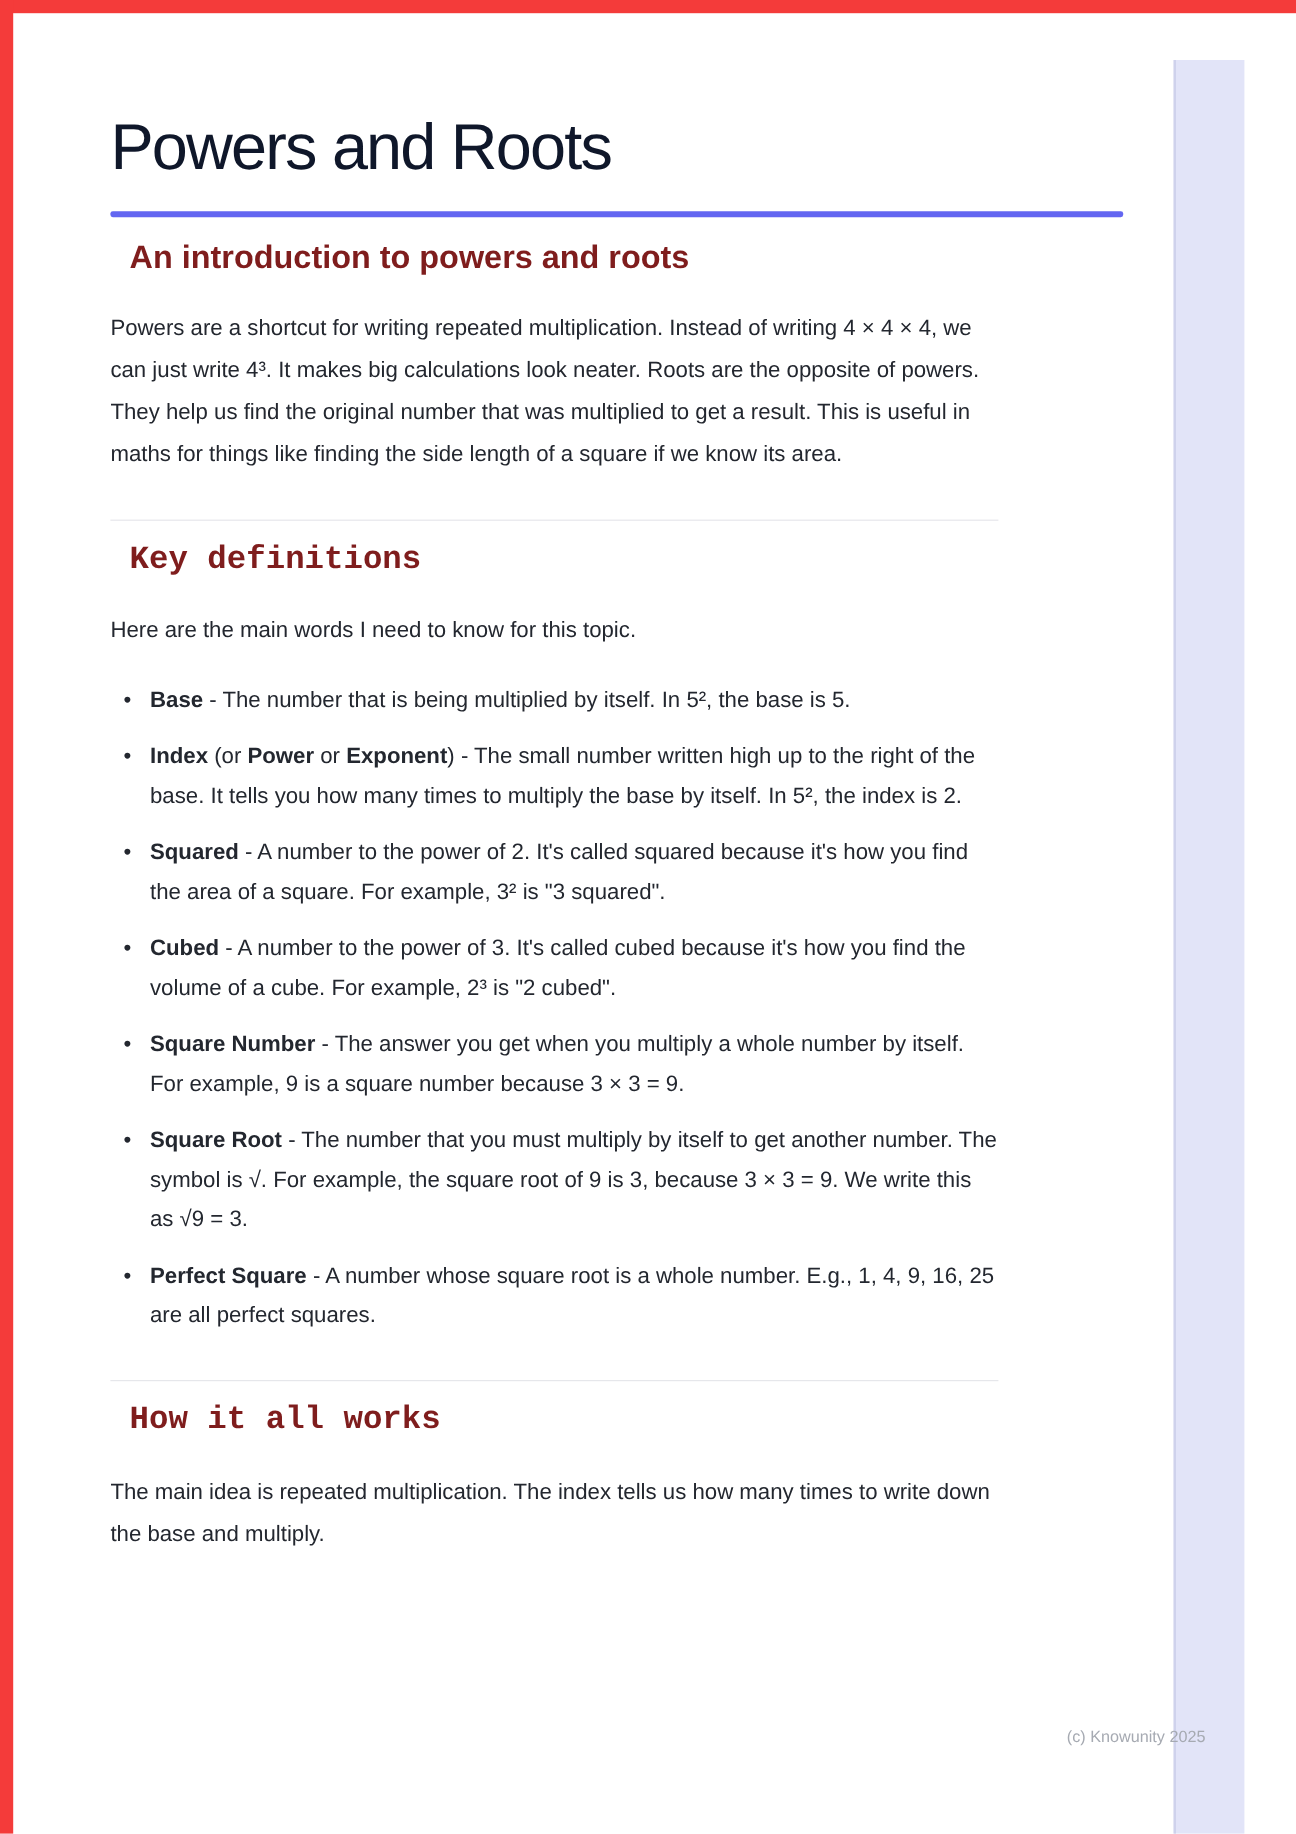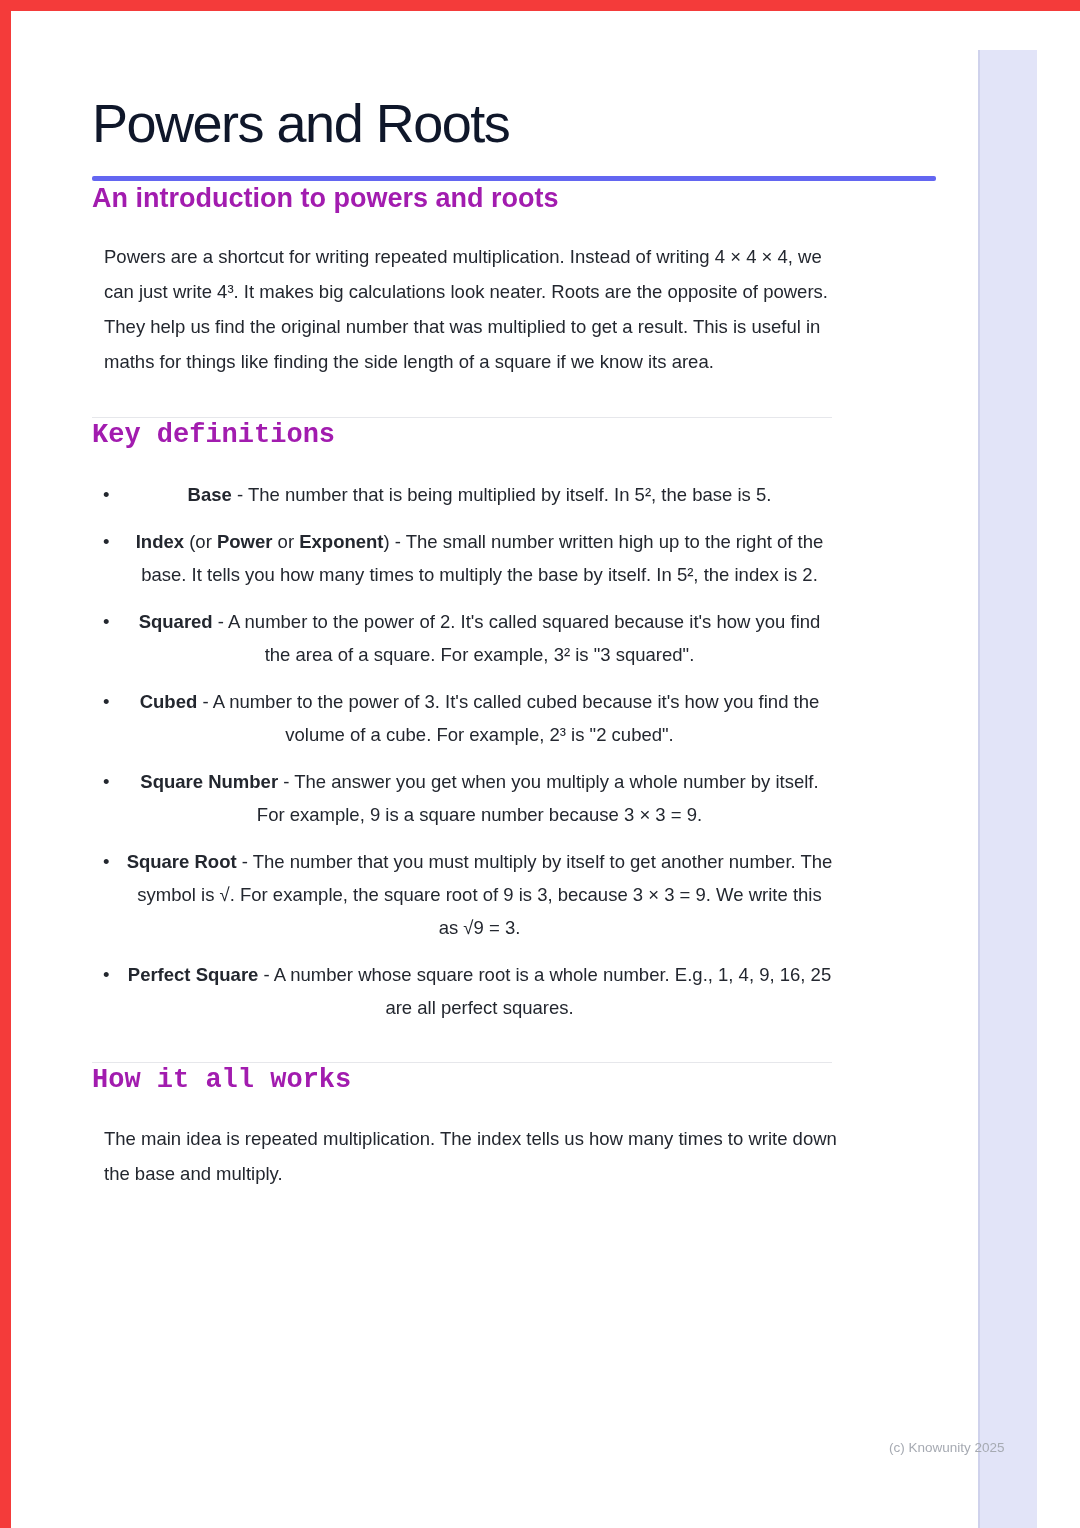--- a/index.html
+++ b/index.html
@@ -27,45 +27,45 @@
 
   h1.page-title {
     margin: 95px 0 0 0;
     font-size: 54px; line-height: 56px;
     font-weight: 400; letter-spacing: -1.5px;
     color: #0f172a;
   }
   .title-rule { width: 844px; height: 5px; background: #6366f1; margin-top: 25px; border-radius: 2px; }
 
   h2.section-heading {
-    margin: 0; font-weight: bold;
+    margin: 16px; font-weight: bold;
     font-size: 27px; line-height: 34px;
-    color: #a21caf;
+    color: #7f1d1d;
   }
   .mt-intro   { margin-top: 48px; }
   .mt-section { margin-top: 36px; font-family: Liberation Mono, monospace; }
 
   h3.subsection-heading {
     margin: 42px 0 0 0; font-weight: bold;
     font-size: 23px; line-height: 30px;
     color: #7e89f7;
   }
 
   p.body-text {
-    width: 740px; margin: 24px 0 0 12px;
+    width: 740px; margin: 24px 0 0 0;
     font-size: 18.5px; line-height: 35px;
   }
   p.lead-text {
     width: 740px; margin: 26px 0 0 0;
     font-size: 18.5px; line-height: 30px;
   }
 
   .divider { width: 740px; height: 1px; background: #e6e7eb; margin-top: 38px; }
 
-  ul.defs-list { list-style: none; margin: 26px 0 0 0; padding: 0; width: 742px; text-align: center; }
+  ul.defs-list { list-style: none; margin: 26px 0 0 0; padding: 0; width: 742px; }
   ul.defs-list li {
     position: relative; padding-left: 33px;
     font-size: 18.5px; line-height: 33px;
     margin-bottom: 14px;
   }
   ul.defs-list li::before {
     content: "\2022";
     position: absolute; left: 11px; top: 0;
     color: #23272f;
   }
@@ -88,20 +88,21 @@
 
   <h1 class="page-title">Powers and Roots</h1>
   <div class="title-rule"></div>
 
   <h2 class="section-heading mt-intro">An introduction to powers and roots</h2>
   <p class="body-text">Powers are a shortcut for writing repeated multiplication. Instead of writing 4 × 4 × 4, we can just write 4³. It makes big calculations look neater. Roots are the opposite of powers. They help us find the original number that was multiplied to get a result. This is useful in maths for things like finding the side length of a square if we know its area.</p>
 
   <div class="divider"></div>
 
   <h2 class="section-heading mt-section">Key definitions</h2>
+  <p class="lead-text">Here are the main words I need to know for this topic.</p>
 
   <ul class="defs-list">
     <li>
       <b class="term">Base</b><span> - The number that is being multiplied by itself. In 5², the base is 5.</span>
     </li>
     <li>
       <b class="term">Index</b><span> (or </span><b class="term">Power</b><span> or </span><b class="term">Exponent</b><span>) - The small number written high up to the right of the base. It tells you how many times to multiply the base by itself. In 5², the index is 2.</span>
     </li>
     <li>
       <b class="term">Squared</b><span> - A number to the power of 2. It's called squared because it's how you find the area of a square. For example, 3² is "3 squared".</span>

